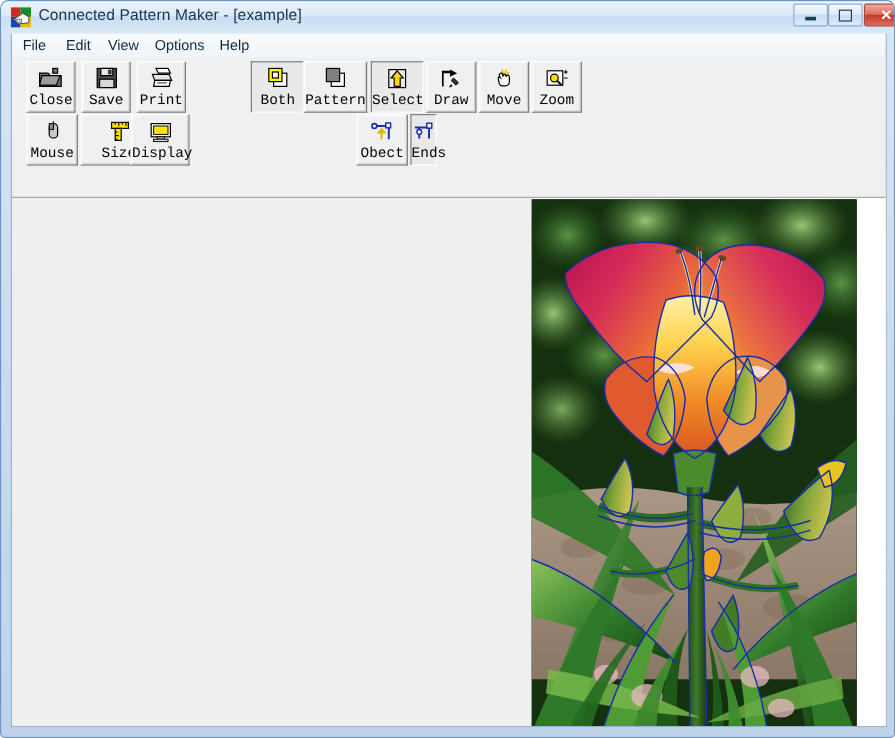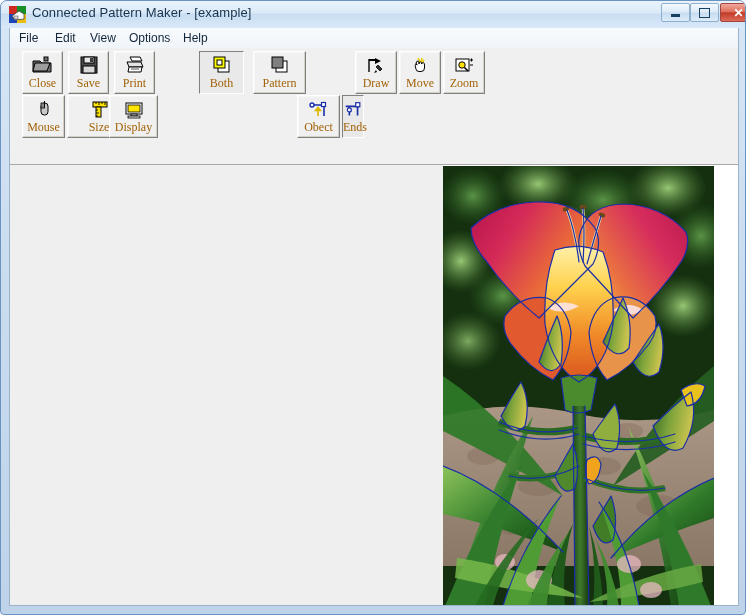--- a/index.html
+++ b/index.html
@@ -148,23 +148,23 @@
     position: absolute;
     left: 0; right: 0; top: 2px;
     height: 22px;
     display: flex; align-items: center; justify-content: center;
   }
   .tbtn .lbl {
     position: absolute;
     left: 0; right: 0; bottom: 2px;
     text-align: center;
     font-size: 12px;
-    color: #a16207;
+    color: #000000;
     white-space: nowrap;
-    font-family: Liberation Serif, serif;
+    font-family: Liberation Mono, monospace;
   }
 
   
   #canvas-area {
     position: absolute;
     left: 0; top: 137px;
     width: 730px;
     height: 441px;
     background: #efefef;
     overflow: hidden;
@@ -260,41 +260,50 @@
               <path d="M5 1 h10 l2 4 H7 Z" fill="#ffffff" stroke="#000" stroke-width="1"></path>
               <path d="M2 6 h14 l2 5 H4 Z" fill="#e4e4e4" stroke="#000" stroke-width="1"></path>
               <path d="M4 11 h13 l-1 5 H3 Z" fill="#ffffff" stroke="#000" stroke-width="1"></path>
               <line x1="6" y1="13" x2="14" y2="13" stroke="#555" stroke-width="1"></line>
             </svg>
           </div>
           <div class="lbl">Print</div>
         </div>
 
 
-        <div class="tbtn pressed" style="left:189px;width:45px">
+        <div class="tbtn pressed" style="left:199px;width:45px">
           <div class="ico">
             <svg width="20" height="18" viewBox="0 0 20 18">
               <rect x="6" y="5" width="11" height="11" fill="#ffffff" stroke="#000" stroke-width="1"></rect>
               <rect x="2" y="1" width="11" height="11" fill="#ffff00" stroke="#000" stroke-width="1"></rect>
               <rect x="5" y="4" width="5" height="5" fill="#ffffff" stroke="#000" stroke-width="1"></rect>
             </svg>
           </div>
           <div class="lbl">Both</div>
         </div>
 
         <div class="tbtn raised" style="left:243px;width:53px">
           <div class="ico">
             <svg width="20" height="18" viewBox="0 0 20 18">
               <rect x="6" y="5" width="11" height="11" fill="#ffffff" stroke="#000" stroke-width="1"></rect>
               <rect x="2" y="1" width="11" height="11" fill="#808080" stroke="#000" stroke-width="1"></rect>
             </svg>
           </div>
           <div class="lbl">Pattern</div>
         </div>
 
+        <div class="tbtn pressed" style="left:299px;width:44px">
+          <div class="ico">
+            <svg width="20" height="19" viewBox="0 0 20 19">
+              <rect x="3" y="2" width="14" height="15" fill="none" stroke="#000" stroke-width="1"></rect>
+              <path d="M10 3 L15 9 H12.5 V16 H7.5 V9 H5 Z" fill="#ffd700" stroke="#000" stroke-width="1"></path>
+            </svg>
+          </div>
+          <div class="lbl">Select</div>
+        </div>
 
         <div class="tbtn raised" style="left:345px;width:42px">
           <div class="ico">
             <svg width="20" height="19" viewBox="0 0 20 19">
               <path d="M3 3 h6 v2 h-6 z" fill="#000"></path>
               <path d="M3 3 v13" stroke="#000" stroke-width="1.4"></path>
               <path d="M9 2 l6 3 -6 3 z" fill="#000"></path>
               <path d="M12 9 l4 4 -2 2 -4 -4 z" fill="#333" stroke="#000" stroke-width="0.8"></path>
               <path d="M10 14 l-2 3 3 -1 z" fill="#000"></path>
             </svg>

